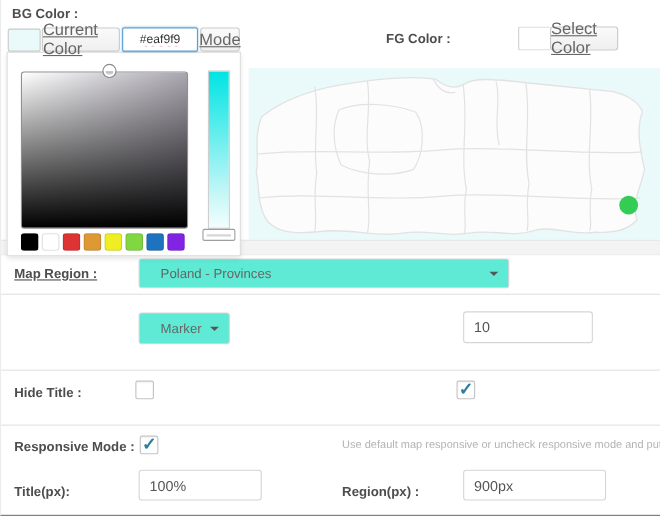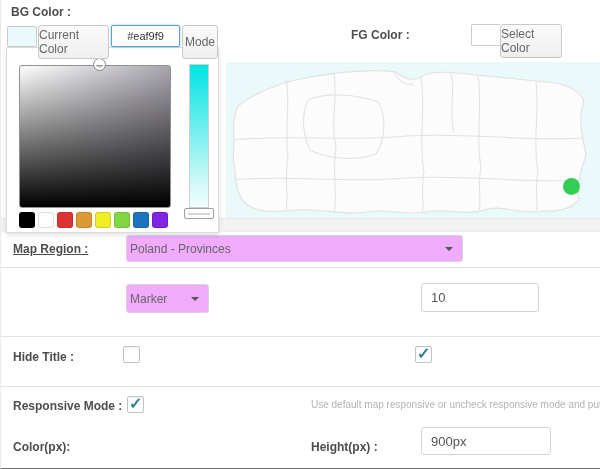--- a/index.html
+++ b/index.html
@@ -11,23 +11,23 @@
   }
   .lbl { position:absolute; font-size:12px; font-weight:600; color:#4d4d4d; white-space:nowrap; }
   .divider { position:absolute; left:0; width:600px; height:1px; background:#e2e2e2; }
 
   
   .bg-label { left:10px; top:5px; }
   .fg-label { left:350px; top:28px;text-align:center; }
   .fg-swatch { position:absolute; left:470px; top:24px; width:29px; height:22px;
     background:#fff; border:1px solid #ccc; border-right:none; border-radius:2px 0 0 2px; }
   .btn {
-    position:absolute; height:34px; font-size:12px; color:#666;
+    position:absolute; height:22px; font-size:15px; color:#666;
     background:linear-gradient(#fafafa,#efefef); border:1px solid #c9c9c9;
-    border-radius:3px; display:flex; align-items:center; justify-content:center; cursor:pointer;
+    border-radius:3px; display:flex; align-items:center; justify-content:center; cursor:pointer;text-decoration:underline;
   }
   .select-color-btn { left:499px; top:24px; width:62px; }
 
   
   .map-area { position:absolute; left:225px; top:62px; width:375px; height:156px; background:#eaf9f9; overflow:hidden; }
   .map-area svg { position:absolute; left:0; top:0; }
   .marker { position:absolute; border-radius:50%; width:17px; height:17px; }
   .marker.m1 { left:337px; top:116px; }
   .map-band { position:absolute; left:0; top:218px; width:600px; height:14px;
     background:#f3f3f3; border-top:1px solid #e7e7e7; border-bottom:1px solid #eee; }
@@ -52,22 +52,22 @@
     border:1px solid #8a8a8a; box-shadow:inset 0 0 0 2px #fff; background:transparent; }
   .hue-strip { position:absolute; left:182px; top:16px; width:20px; height:144px;
     border:1px solid #cfcfcf; background:linear-gradient(to bottom,#00e4e4 0%, #c9f7f7 80%, #f2fefe 100%); }
   .hue-handle { position:absolute; left:177px; top:160px; width:30px; height:11px;
     background:#fff; border:1px solid #9e9e9e; border-radius:2px; }
   .hue-handle:after { content:""; position:absolute; left:3px; right:3px; top:4px; height:2px; background:#d6d6d6; }
   .palette-row { position:absolute; left:12px; top:164px; width:156px; display:flex; gap:3px; }
   .pal { width:16px; height:16px; border-radius:3px; border:1px solid rgba(0,0,0,.12); cursor:pointer; }
 
   
-  .select-box { position:absolute; background:#f0abfc; border:1px solid #d5d5d5; border-radius:3px;
-    font-size:12px; color:#666; display:flex; align-items:center; padding:0 3px; cursor:pointer; }
+  .select-box { position:absolute; background:#5eead4; border:1px solid #d5d5d5; border-radius:3px;
+    font-size:12px; color:#666; display:flex; align-items:center; padding:0 19px; cursor:pointer; }
   .region-select { left:125px; top:235px; width:337px; height:27px; }
   .style-select  { left:125px; top:284px; width:83px;  height:29px; }
   .chev { position:absolute; right:9px; top:50%; margin-top:-2px; width:0; height:0;
     border:4px solid transparent; border-top-color:#555; }
   .txt-input { position:absolute; height:29px; border:1px solid #d5d5d5; border-radius:3px;
     font-family:"Liberation Sans",sans-serif; font-size:13px; color:#555; padding:0 9px; outline:none; }
   .size-input   { left:420px; top:283px; width:118px; }
   .width-input  { left:125px; top:427px; width:112px; height:28px; }
   .height-input { left:420px; top:427px; width:130px; height:28px; }
 
@@ -160,16 +160,17 @@
 
   <div class="lbl" style="left:12px; top:350px;">Hide Title :</div>
   <div class="checkbox cb-hide"></div>
   <div class="checkbox cb-aspect checked"></div>
   <div class="divider" style="top:386px;"></div>
 
   <div class="lbl" style="left:12px; top:399px;">Responsive Mode :</div>
   <div class="checkbox cb-resp checked"></div>
   <div class="hint">Use default map responsive or uncheck responsive mode and put the Width and Height</div>
 
-  <div class="lbl" style="left:12px; top:440px;">Color(px):</div>
-  <div class="lbl" style="left:310px; top:440px;">Height(px) :</div>
+  <div class="lbl" style="left:12px; top:440px;">Title(px):</div>
+  <input class="txt-input width-input" type="text" value="100%" style="">
+  <div class="lbl" style="left:310px; top:440px;">Region(px) :</div>
   <input class="txt-input height-input" type="text" value="900px" style="">
 </div>
 
 </body></html>

